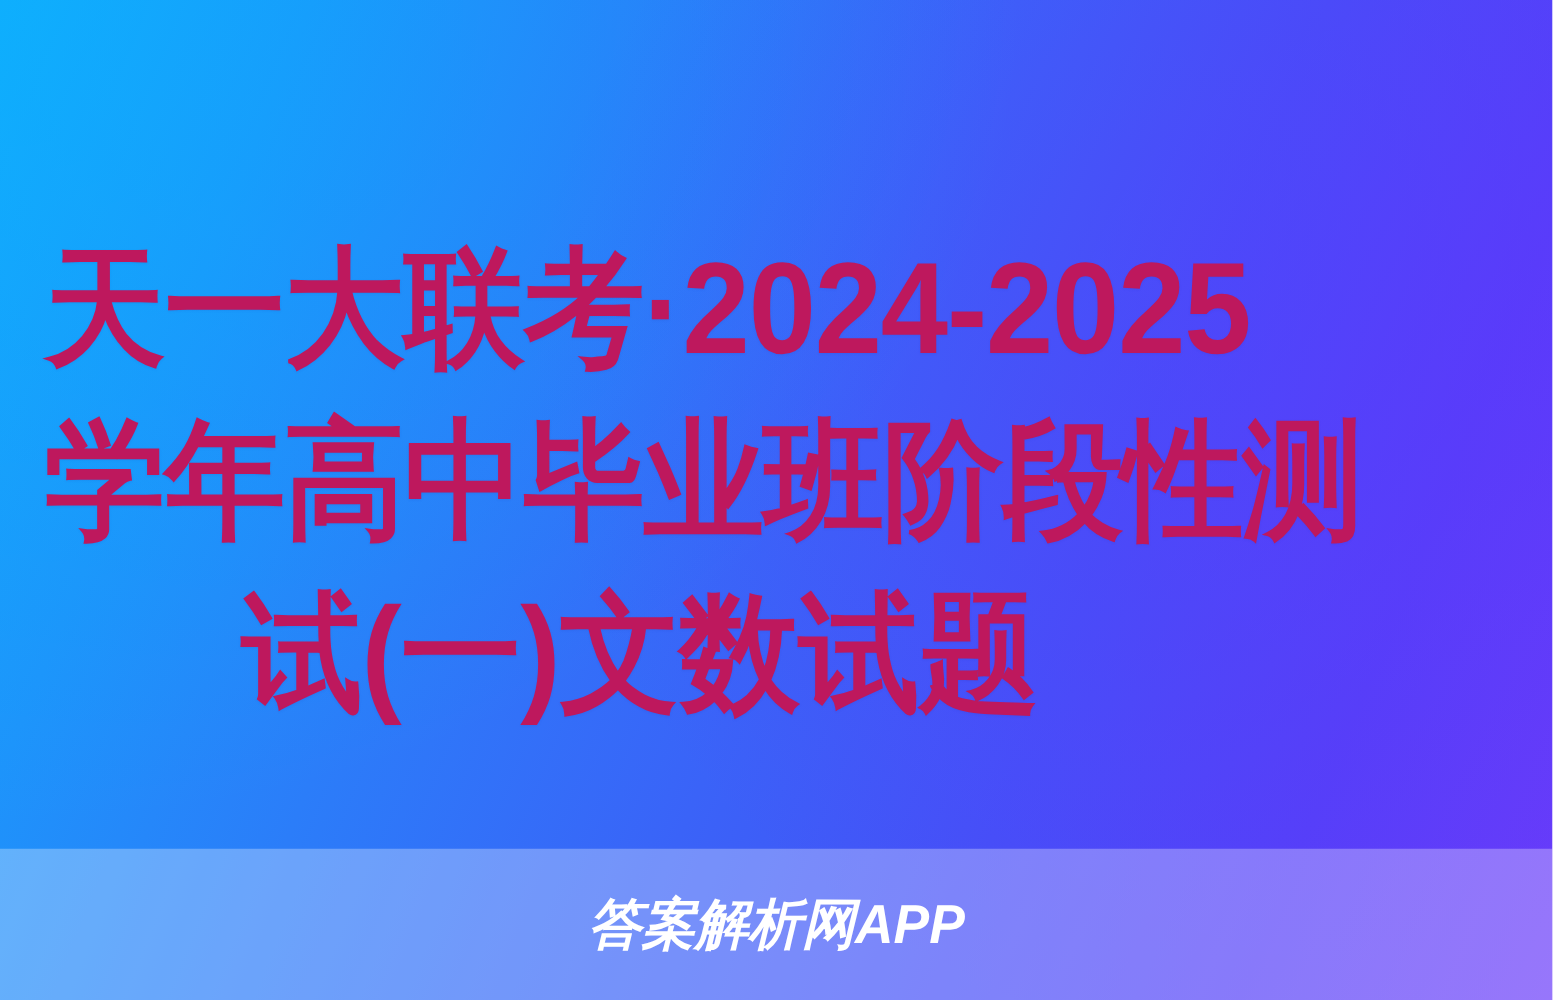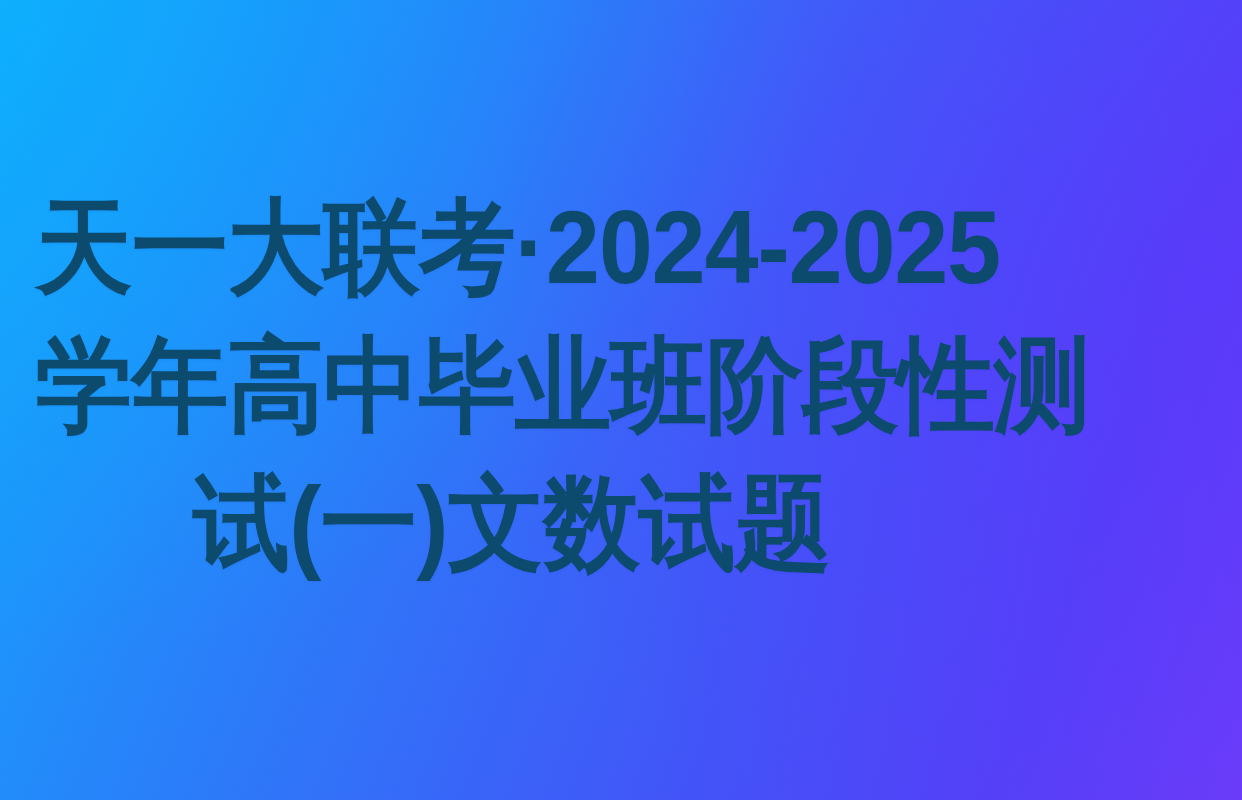--- a/index.html
+++ b/index.html
@@ -45,21 +45,21 @@
     pointer-events: none;
   }
 
   
   .title-block {
     position: absolute;
     left: 0;
     top: 178px;
     width: 1024px;
     text-align: center;
-    color: #0c4a6e;
+    color: #be185d;
     z-index: 3;
   }
 
   .title-line {
     display: block;
     font-size: 104px;
     line-height: 138px;
     font-weight: 700;
     letter-spacing: -1px;
     white-space: nowrap;
@@ -99,14 +99,17 @@
 
   <div class="bg-gradient"></div>
   <div class="bg-wash"></div>
 
   <div class="title-block">
     <span class="title-line">天一大联考·2024-2025</span>
     <span class="title-line">学年高中毕业班阶段性测</span>
     <span class="title-line">试(一)文数试题</span>
   </div>
 
+  <div class="footer-band">
+    <span class="watermark">答案解析网APP</span>
+  </div>
 
 </div>
 
 </body></html>

